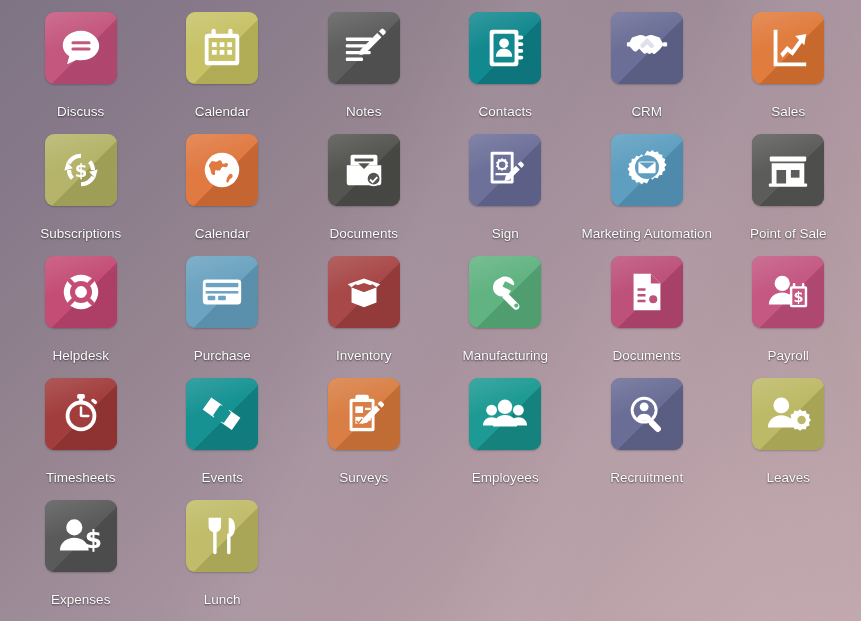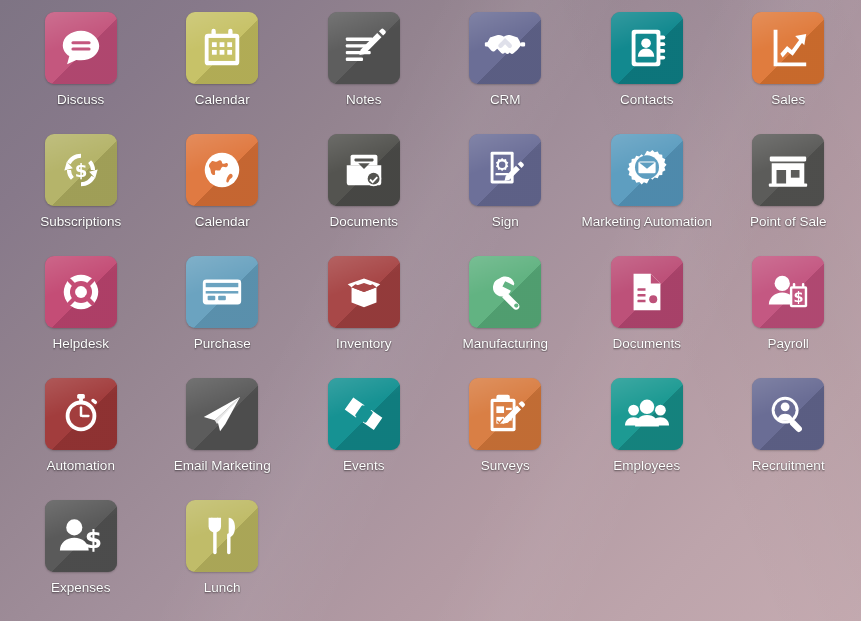--- a/index.html
+++ b/index.html
@@ -86,21 +86,21 @@
   .glyph {
     position: relative;
     z-index: 2;
     width: 46px;
     height: 46px;
     display: block;
   }
   .glyph svg { display: block; width: 100%; height: 100%; }
 
   .app-label {
-    margin-top: 8px;
+    margin-top: 20px;
     font-size: 13.5px;
     line-height: 16px;
     color: #ffffff;
     text-align: center;
     max-width: 132px;
     white-space: nowrap;
     overflow: hidden;
     text-overflow: ellipsis;
     text-shadow: 0 1px 2px rgba(0,0,0,0.55), 0 0 1px rgba(0,0,0,0.4);
   }
@@ -160,52 +160,52 @@
             <g fill="#fff">
               <path d="M37.8 8.4l4.4 4.4-17.4 17.4-5.6 1.2 1.2-5.6z"></path>
               <path d="M39.6 6.6l2.2-2.2a1.9 1.9 0 0 1 2.7 0l1.7 1.7a1.9 1.9 0 0 1 0 2.7l-2.2 2.2z"></path>
             </g>
           </svg>
         </span>
       </div>
       <div class="app-label">Notes</div>
     </div>
     <div class="app-tile">
+      <div class="app-icon" style="background: rgb(18, 137, 143);">
+        <div class="longshadow" style="background: linear-gradient(135deg, rgba(0, 0, 0, 0) 0%, rgba(0, 0, 0, 0) 49.8%, rgb(11, 110, 116) 50%, rgb(11, 110, 116) 100%); opacity: 0.75;"></div>
+        <span class="glyph">
+          <svg viewBox="0 0 48 48">
+            <rect x="8" y="5" width="30" height="38" rx="3" fill="#fff"></rect>
+            <rect x="12" y="9" width="22" height="30" rx="1.5" fill="#12898f"></rect>
+            <circle cx="23" cy="19" r="5" fill="#fff"></circle>
+            <path d="M14.5 33c0-5 3.8-8.5 8.5-8.5s8.5 3.5 8.5 8.5z" fill="#fff"></path>
+            <g fill="#fff">
+              <rect x="36" y="11" width="7" height="4" rx="2"></rect>
+              <rect x="36" y="18" width="7" height="4" rx="2"></rect>
+              <rect x="36" y="25" width="7" height="4" rx="2"></rect>
+              <rect x="36" y="32" width="7" height="4" rx="2"></rect>
+            </g>
+          </svg>
+        </span>
+      </div>
+      <div class="app-label">Contacts</div>
+    </div>
+    <div class="app-tile">
       <div class="app-icon" style="background: rgb(107, 110, 150);">
         <div class="longshadow" style="background: linear-gradient(135deg, rgba(0, 0, 0, 0) 0%, rgba(0, 0, 0, 0) 49.8%, rgb(85, 88, 124) 50%, rgb(85, 88, 124) 100%); opacity: 0.75;"></div>
         <span class="glyph">
           <svg viewBox="0 0 48 48">
             <path fill="#fff" d="M24 13c-2.5-2.2-5.5-3.2-8.4-2.3l-7.2 2.3-4.1 7.6 5.6 6.3c.9 1 2.4 1.1 3.4.2l2.6-2.2 4.2 4.3c.9.9 2.4.9 3.3 0l.6-.6.9.9c.9.9 2.4.9 3.3 0l.7-.7.8.8c.9.9 2.3.9 3.2 0l.6-.6 3.3-3 4.5-5.4-4.1-7.6-7.2-2.3c-2.9-.9-5.9.1-8.4 2.3h2.4z"></path>
             <path fill="#c4c6d8" d="M24 13.5c-1.8 1.9-4.6 4.7-6.4 6.6-.9.9-.8 2.3.1 3.1l.3.3c.9.8 2.3.7 3.1-.2l3-3.2 3.3 3.3c.8.8 2.2.8 3 0l.2-.2c.9-.9.9-2.3 0-3.2-1.8-1.9-4.8-4.8-6.6-6.5z" opacity=".55"></path>
             <rect x="3" y="18" width="4.5" height="4.5" rx="1.2" fill="#fff"></rect>
             <rect x="40.5" y="18" width="4.5" height="4.5" rx="1.2" fill="#fff"></rect>
           </svg>
         </span>
       </div>
       <div class="app-label">CRM</div>
-    </div>
-    <div class="app-tile">
-      <div class="app-icon" style="background: rgb(18, 137, 143);">
-        <div class="longshadow" style="background: linear-gradient(135deg, rgba(0, 0, 0, 0) 0%, rgba(0, 0, 0, 0) 49.8%, rgb(11, 110, 116) 50%, rgb(11, 110, 116) 100%); opacity: 0.75;"></div>
-        <span class="glyph">
-          <svg viewBox="0 0 48 48">
-            <rect x="8" y="5" width="30" height="38" rx="3" fill="#fff"></rect>
-            <rect x="12" y="9" width="22" height="30" rx="1.5" fill="#12898f"></rect>
-            <circle cx="23" cy="19" r="5" fill="#fff"></circle>
-            <path d="M14.5 33c0-5 3.8-8.5 8.5-8.5s8.5 3.5 8.5 8.5z" fill="#fff"></path>
-            <g fill="#fff">
-              <rect x="36" y="11" width="7" height="4" rx="2"></rect>
-              <rect x="36" y="18" width="7" height="4" rx="2"></rect>
-              <rect x="36" y="25" width="7" height="4" rx="2"></rect>
-              <rect x="36" y="32" width="7" height="4" rx="2"></rect>
-            </g>
-          </svg>
-        </span>
-      </div>
-      <div class="app-label">Contacts</div>
     </div>
     <div class="app-tile">
       <div class="app-icon" style="background: rgb(224, 124, 62);">
         <div class="longshadow" style="background: linear-gradient(135deg, rgba(0, 0, 0, 0) 0%, rgba(0, 0, 0, 0) 49.8%, rgb(191, 99, 38) 50%, rgb(191, 99, 38) 100%); opacity: 0.75;"></div>
         <span class="glyph">
           <svg viewBox="0 0 48 48">
             <path fill="#fff" d="M9 5h4v34h30v4H9z"></path>
             <path fill="#fff" d="M16 30l7-8 5 4 8-11 3.5 2.6-10.6 14.6-5.2-4.2-5.3 6z"></path>
             <path fill="#fff" d="M31.5 11.5L43 9.5l-2 11.5z"></path>
           </svg>
@@ -416,34 +416,21 @@
             <rect x="20" y="3" width="8" height="5" rx="1.6" fill="#fff"></rect>
             <rect x="22" y="6" width="4" height="5" fill="#fff"></rect>
             <rect x="34.5" y="9" width="6.5" height="3.6" rx="1.6" fill="#fff" transform="rotate(38 37.7 10.8)"></rect>
             <g fill="#fff">
               <rect x="22.7" y="16" width="2.6" height="11" rx="1.2"></rect>
               <rect x="24" y="24.7" width="9" height="2.6" rx="1.2"></rect>
             </g>
           </svg>
         </span>
       </div>
-      <div class="app-label">Automation</div>
-    </div>
-    <div class="app-tile">
-      <div class="app-icon" style="background: rgb(92, 92, 92);">
-        <div class="longshadow" style="background: linear-gradient(135deg, rgba(0, 0, 0, 0) 0%, rgba(0, 0, 0, 0) 49.8%, rgb(72, 72, 72) 50%, rgb(72, 72, 72) 100%); opacity: 0.75;"></div>
-        <span class="glyph">
-          <svg viewBox="0 0 48 48">
-            <path fill="#fff" d="M43 6L5 27l11.5 3.5z"></path>
-            <path fill="#fff" d="M43 6L19.5 32.2 22 42l5.5-7.5z"></path>
-            <path fill="#fff" d="M16.5 30.5L43 6 18.8 34.5z" opacity=".85"></path>
-          </svg>
-        </span>
-      </div>
-      <div class="app-label">Email Marketing</div>
+      <div class="app-label">Timesheets</div>
     </div>
     <div class="app-tile">
       <div class="app-icon" style="background: rgb(22, 146, 147);">
         <div class="longshadow" style="background: linear-gradient(135deg, rgba(0, 0, 0, 0) 0%, rgba(0, 0, 0, 0) 49.8%, rgb(14, 117, 119) 50%, rgb(14, 117, 119) 100%); opacity: 0.75;"></div>
         <span class="glyph">
           <svg viewBox="0 0 48 48">
             <path fill="#fff" d="M16 5l10 10a4.4 4.4 0 0 0 6.2 6.2l10 10-11 11-10-10a4.4 4.4 0 0 0-6.2-6.2L5 16z" transform="rotate(-10 24 24)"></path>
             <rect x="17" y="17" width="14" height="14" rx="1.6" transform="rotate(35 24 24)" fill="#169293"></rect>
           </svg>
         </span>
@@ -499,20 +486,34 @@
             <circle cx="21" cy="20" r="11" fill="#6a6d95"></circle>
             <circle cx="21" cy="16.5" r="4.6" fill="#fff"></circle>
             <path fill="#fff" d="M13 31c0-4.3 3.6-7.2 8-7.2s8 2.9 8 7.2z"></path>
             <rect x="29" y="29" width="6.5" height="15" rx="3.2" transform="rotate(-45 32.2 36.5)" fill="#fff"></rect>
           </svg>
         </span>
       </div>
       <div class="app-label">Recruitment</div>
     </div>
     <div class="app-tile">
+      <div class="app-icon" style="background: rgb(189, 186, 103);">
+        <div class="longshadow" style="background: linear-gradient(135deg, rgba(0, 0, 0, 0) 0%, rgba(0, 0, 0, 0) 49.8%, rgb(160, 157, 79) 50%, rgb(160, 157, 79) 100%); opacity: 0.75;"></div>
+        <span class="glyph">
+          <svg viewBox="0 0 48 48">
+            <circle cx="17" cy="15" r="8.2" fill="#fff"></circle>
+            <path fill="#fff" d="M3 38c0-7.4 6.3-12.8 14-12.8S31 30.6 31 38z"></path>
+            <path fill="#fff" d="M34 21l2.6-2 2.6 2 3.2-.6 1 3.1 3.1 1-.6 3.2 2 2.6-2 2.6.6 3.2-3.1 1-1 3.1-3.2-.6-2.6 2-2.6-2-3.2.6-1-3.1-3.1-1 .6-3.2-2-2.6 2-2.6-.6-3.2 3.1-1 1-3.1z"></path>
+            <circle cx="38.2" cy="30.3" r="4.4" fill="#bdba67"></circle>
+          </svg>
+        </span>
+      </div>
+      <div class="app-label">Leaves</div>
+    </div>
+    <div class="app-tile">
       <div class="app-icon" style="background: rgb(90, 90, 90);">
         <div class="longshadow" style="background: linear-gradient(135deg, rgba(0, 0, 0, 0) 0%, rgba(0, 0, 0, 0) 49.8%, rgb(71, 71, 71) 50%, rgb(71, 71, 71) 100%); opacity: 0.75;"></div>
         <span class="glyph">
           <svg viewBox="0 0 48 48">
             <circle cx="17" cy="15" r="8.4" fill="#fff"></circle>
             <path fill="#fff" d="M2 39c0-7.7 6.6-13.2 15-13.2S32 31.3 32 39z"></path>
             <text x="37" y="37" font-family="DejaVu Sans" font-size="26" font-weight="bold" fill="#fff" text-anchor="middle">$</text>
           </svg>
         </span>
       </div>

